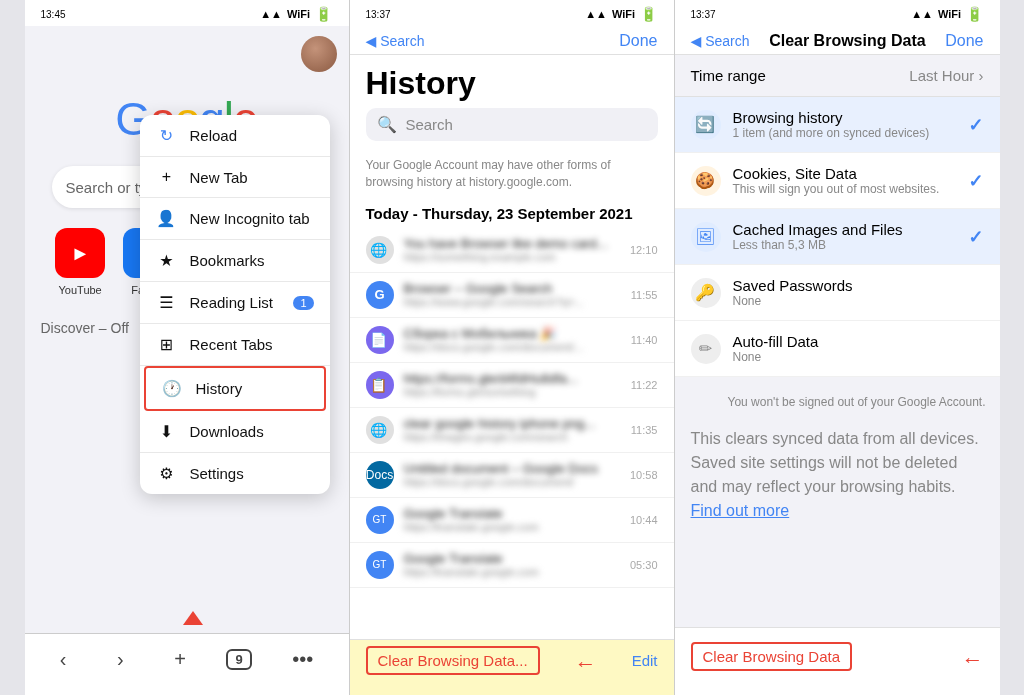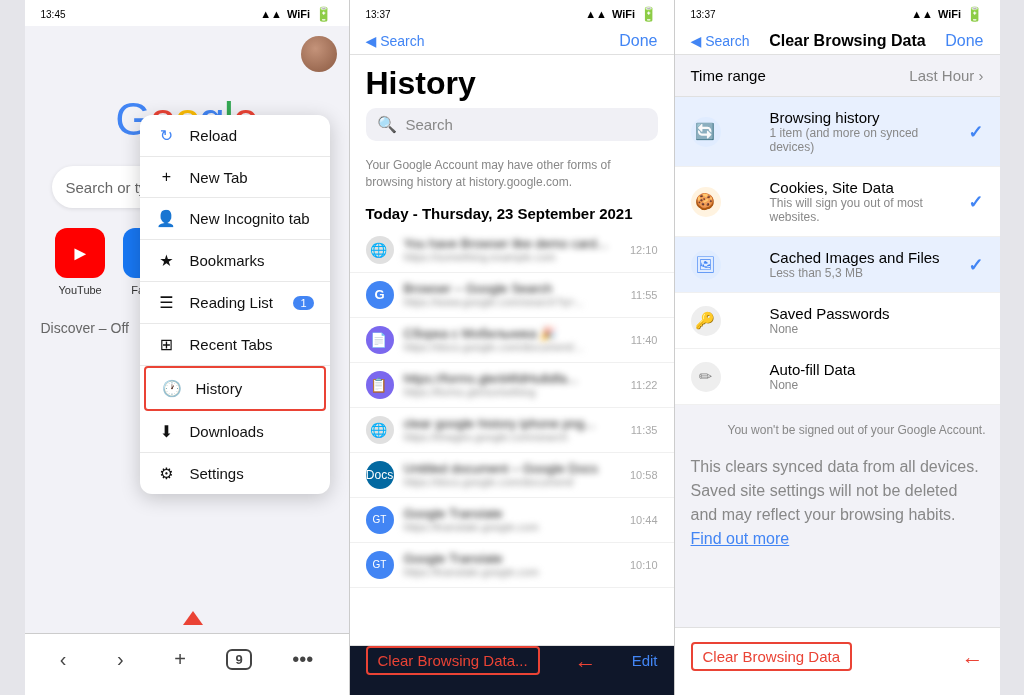--- a/index.html
+++ b/index.html
@@ -272,23 +272,23 @@
       overflow: hidden;
       text-overflow: ellipsis;
       filter: blur(3px);
     }
     .history-item-time { font-size: 11px; color: #aaa; flex-shrink: 0; }
 
     .history-bottom {
       display: flex;
       justify-content: space-between;
       align-items: center;
-      padding: 0 16px 20px;
+      padding: 6px 16px 20px;
       border-top: 0.5px solid #e0e0e0;
-      background: #0f172a;
+      background: #fef9c3;
     }
     .clear-data-btn {
       color: #EA4335;
       font-size: 15px;
       font-weight: 500;
       border: 2px solid #EA4335;
       padding: 4px 10px;
       border-radius: 4px;
     }
     .edit-btn { color: #4285F4; font-size: 15px; }
@@ -334,21 +334,21 @@
     }
     .clear-item-icon {
       width: 30px;
       height: 30px;
       border-radius: 50%;
       display: flex;
       align-items: center;
       justify-content: center;
       font-size: 16px;
     }
-    .clear-item-text { flex: 1; margin-left: 37px; }
+    .clear-item-text { flex: 1; }
     .clear-item-name { font-size: 15px; color: #000; font-weight: 400; }
     .clear-item-desc { font-size: 12px; color: #888; }
     .checkmark { color: #4285F4; font-size: 18px; font-weight: 700; }
     .no-check { width: 18px; }
 
     .signed-out-note {
       padding: 10px 12px;
       font-size: 12px;
       color: #888;
       margin-left: 41px;
@@ -547,21 +547,21 @@
           <div class="history-item-url">https://translate.google.com</div>
         </div>
         <span class="history-item-time">10:44</span>
       </div>
       <div class="history-item">
         <div class="history-favicon" style="background:#4285F4;color:#fff;font-size:10px;">GT</div>
         <div class="history-item-text">
           <div class="history-item-title">Google Translate</div>
           <div class="history-item-url">https://translate.google.com</div>
         </div>
-        <span class="history-item-time">10:10</span>
+        <span class="history-item-time">05:30</span>
       </div>
     </div>
 
     <div class="history-bottom">
       <span class="clear-data-btn">Clear Browsing Data...</span>
       <span class="arrow-left-red">←</span>
       <span class="edit-btn">Edit</span>
     </div>
   </div>
 

